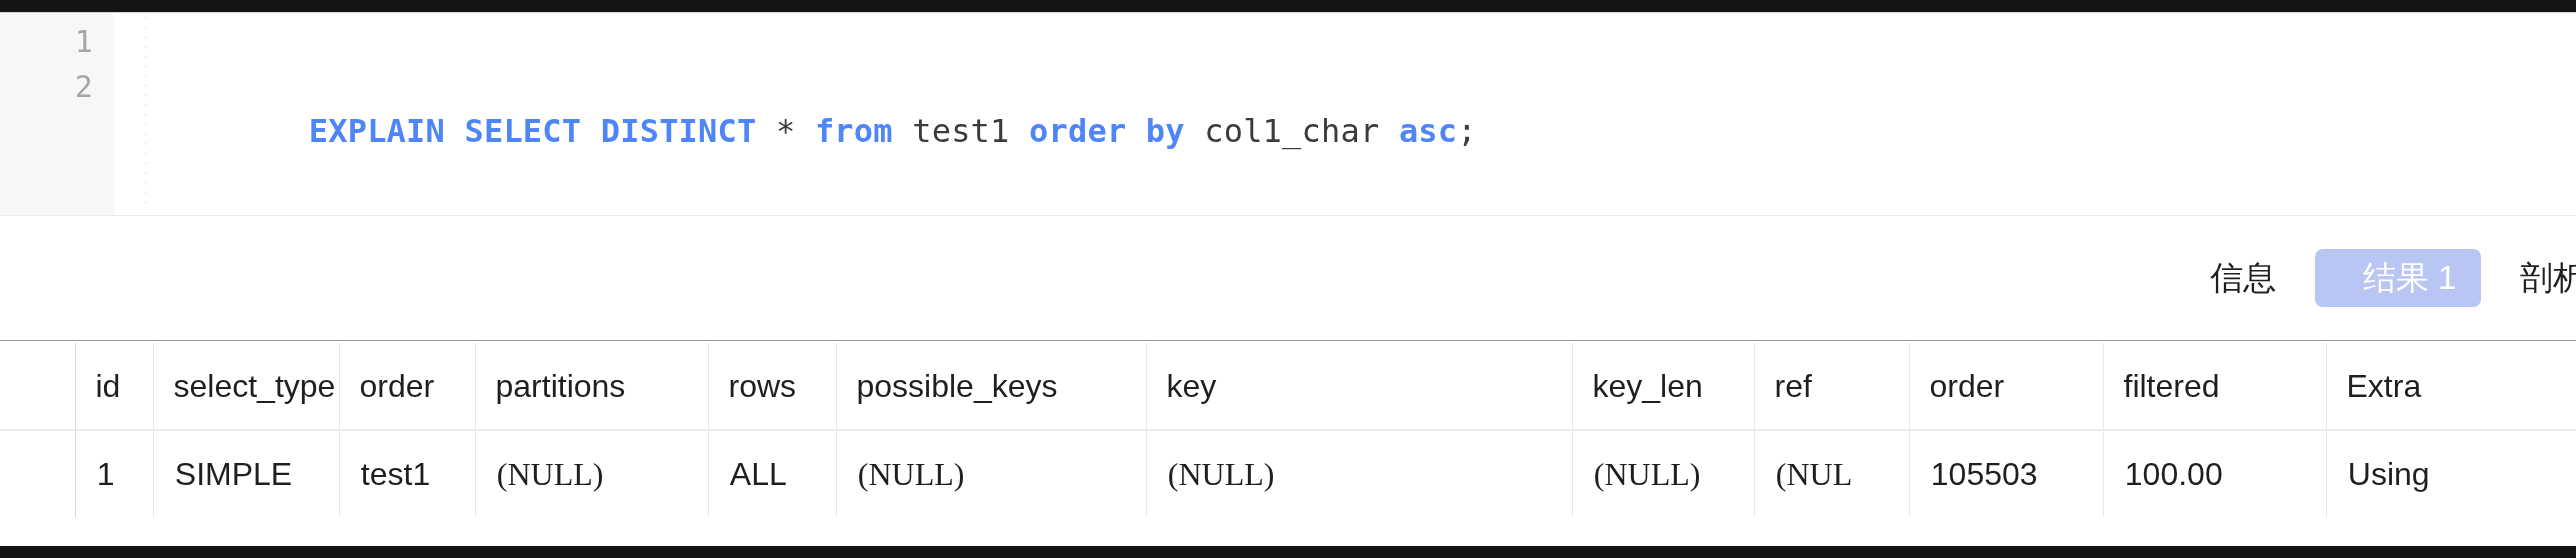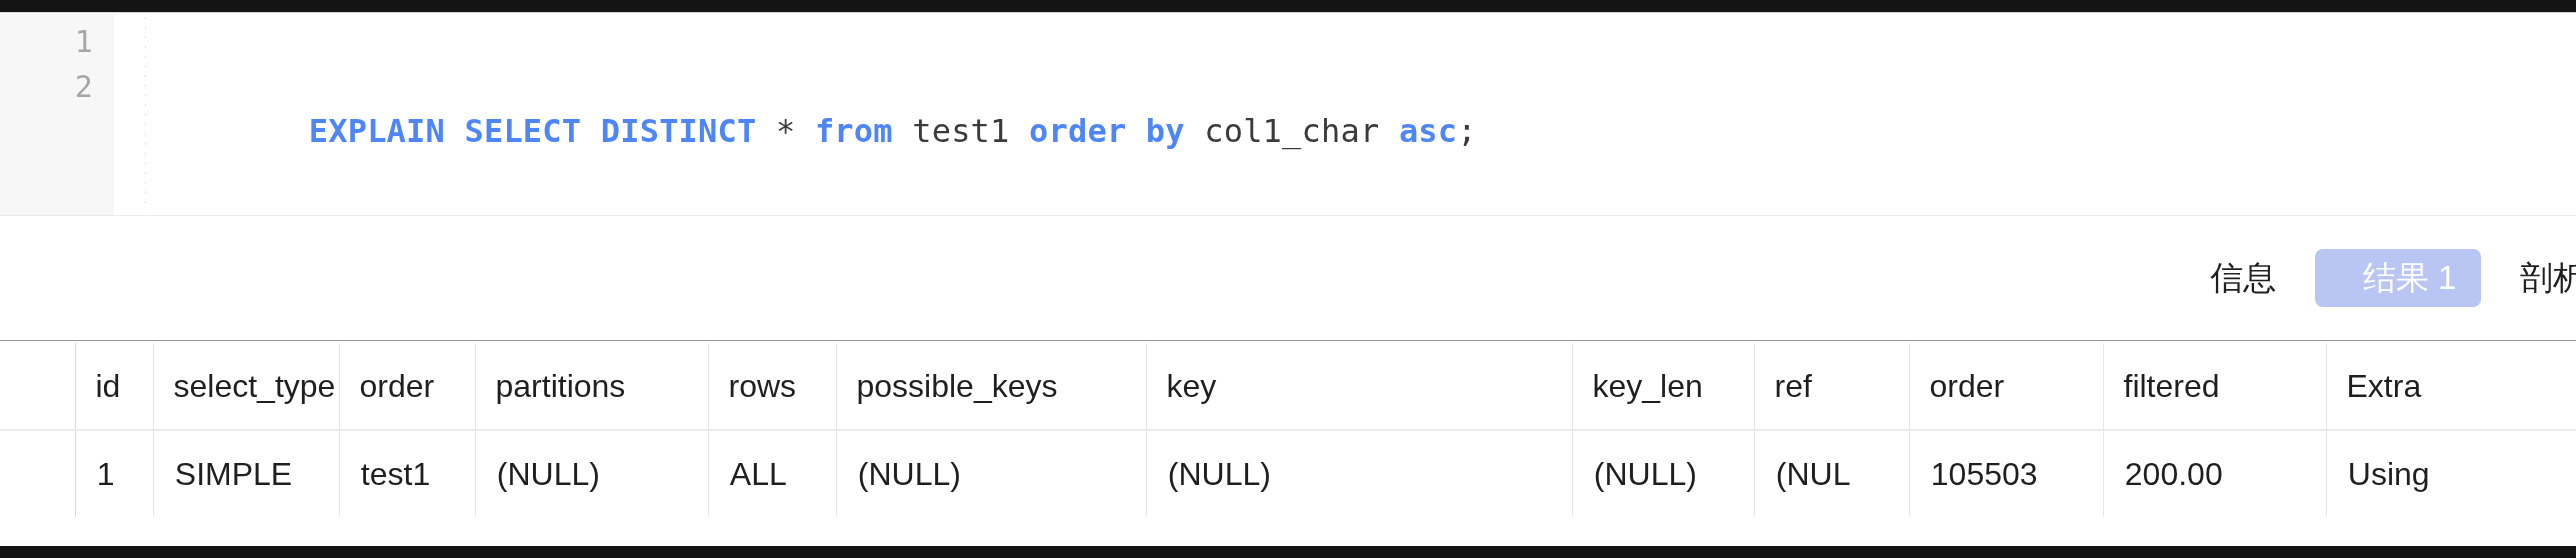--- a/index.html
+++ b/index.html
@@ -171,21 +171,21 @@
   }
   
   table.result th.handle,
   table.result td.handle {
     border-right: 1.9px solid #d8d8d8;
     padding: 0;
   }
   table.result thead th.handle { border-bottom: 2.9px solid #ebebeb; }
 
   td.num, th.num { text-align: right; }
-  td.null { color: #b0b0b0; }
+  td.null { color: #b0b0b0; font-family: Liberation Serif, serif; }
 
   
   .bottom-strip {
     position: absolute;
     left: 0; bottom: 0;
     width: 2576px;
     height: 11.6px;
     background: #141414;
   }
 </style>
@@ -257,21 +257,21 @@
             <td class="num">1</td>
             <td class="">SIMPLE</td>
             <td class="">test1</td>
             <td class="null">(NULL)</td>
             <td class="">ALL</td>
             <td class="null">(NULL)</td>
             <td class="null">(NULL)</td>
             <td class="null">(NULL)</td>
             <td class="null">(NUL</td>
             <td class="num">105503</td>
-            <td class="num">200.00</td>
+            <td class="num">100.00</td>
             <td class="">Using</td>
           </tr>
         </tbody>
     </table>
   </div>
 
   <div class="bottom-strip"></div>
 </div>
 
 

